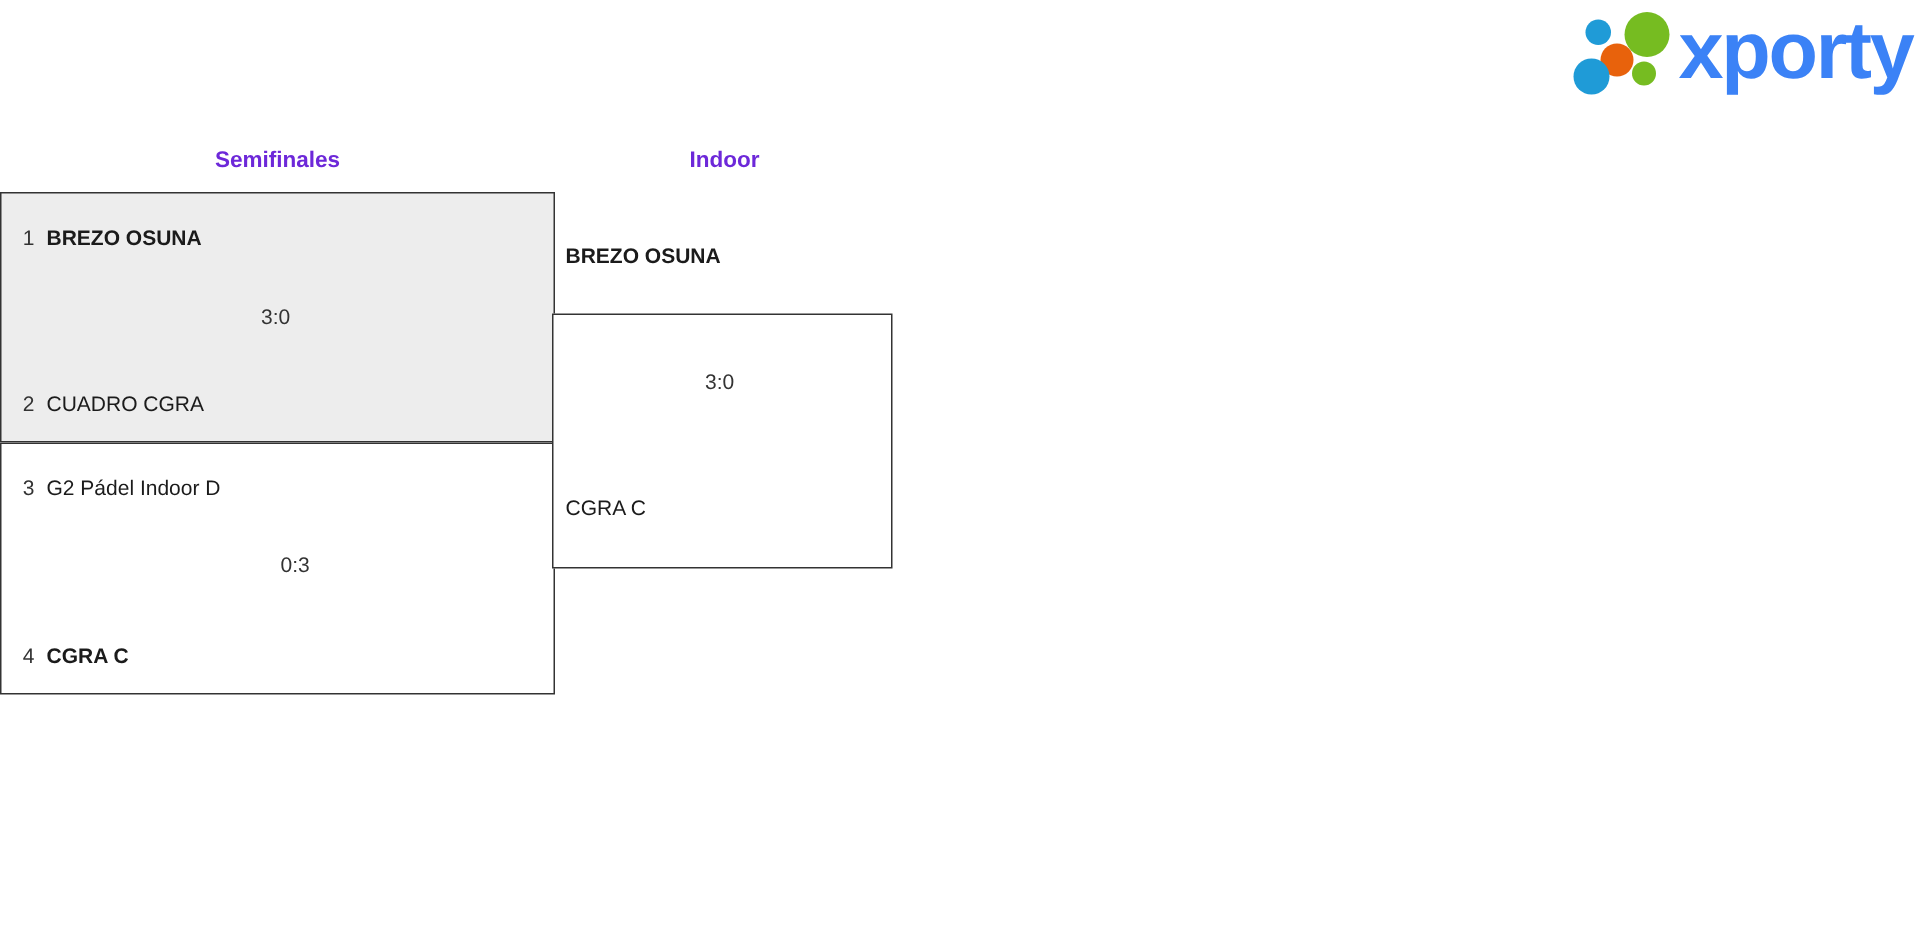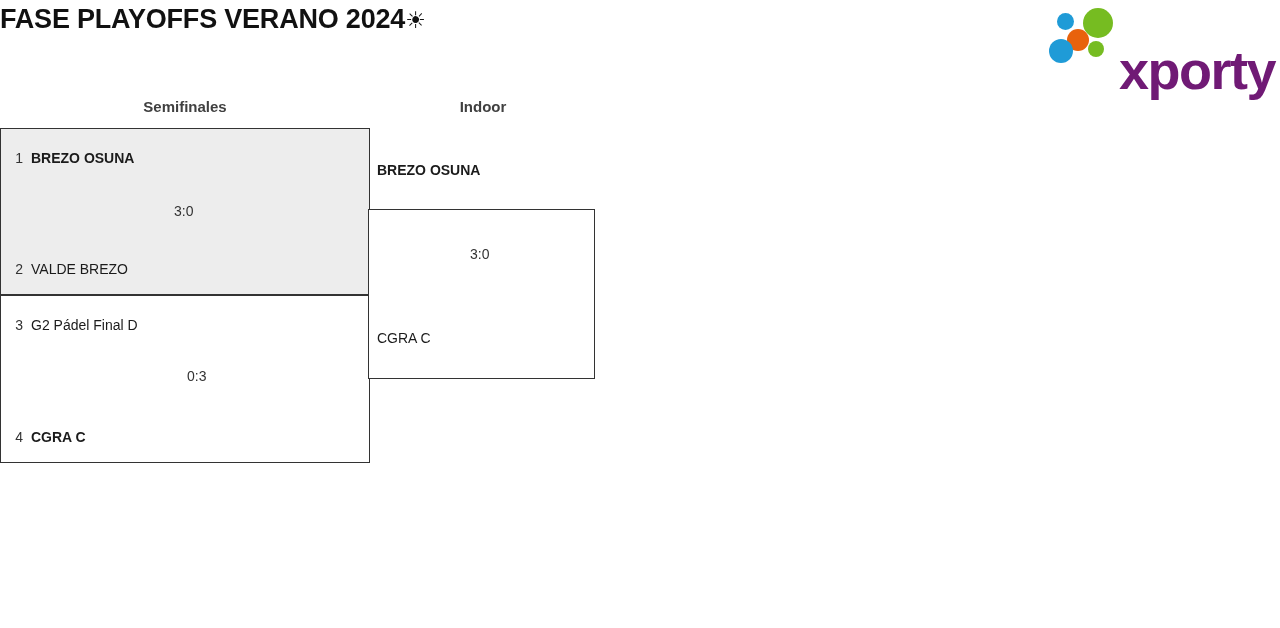--- a/index.html
+++ b/index.html
@@ -31,27 +31,27 @@
   #logo-dots{position:absolute;left:0;top:4px;width:74px;height:55px;}
   .dot{position:absolute;border-radius:50%;}
   #dot-blue-small{left:8px;top:5px;width:17px;height:17px;background:#1f9bd7;}
   #dot-orange{left:18px;top:21px;width:22px;height:22px;background:#e8620c;}
   #dot-blue-large{left:0px;top:31px;width:24px;height:24px;background:#1f9bd7;}
   #dot-green-large{left:34px;top:0px;width:30px;height:30px;background:#76bc21;}
   #dot-green-small{left:39px;top:33px;width:16px;height:16px;background:#76bc21;}
   #logo-word{
     position:absolute;left:70px;top:0px;
     font-size:54px;line-height:60px;font-weight:700;
-    color:#701a75;letter-spacing:-1.5px;margin-top:36px;
+    color:#3b82f6;letter-spacing:-1.5px;
   }
 
   
   .round-header{
     position:absolute;
-    font-size:15px;font-weight:700;color:#404040;
+    font-size:15px;font-weight:700;color:#6d28d9;
     text-align:center;
   }
   #round-header-0{left:85px;top:98px;width:200px;}
   #round-header-1{left:383px;top:98px;width:200px;}
 
   
   #bracket{position:absolute;left:0;top:0;width:1280px;height:628px;}
 
   .match{
     position:absolute;
@@ -112,21 +112,20 @@
   #final-name-top{left:377px;top:162px;font-weight:700;}
   #final-name-bottom{left:377px;top:330px;font-weight:400;}
   #final-score{position:absolute;left:470px;top:246px;font-size:14px;color:#333333;}
 </style>
 </head>
 <body>
 
 <div id="header">
 
   <div id="title-block">
-    <div class="title-line"><span>FASE PLAYOFFS VERANO 2024</span><span id="title-sun">☀</span></div>
   </div>
 
   <div id="logo">
     <div id="logo-dots">
       <span class="dot" id="dot-blue-small"></span>
       <span class="dot" id="dot-orange"></span>
       <span class="dot" id="dot-blue-large"></span>
       <span class="dot" id="dot-green-large"></span>
       <span class="dot" id="dot-green-small"></span>
     </div>
@@ -140,29 +139,29 @@
 
 <div id="bracket">
 
   <div class="match highlight" id="match-sf1">
     <div class="slot slot-top">
       <span class="seed">1</span>
       <span class="pname winner">BREZO OSUNA</span>
     </div>
     <div class="slot slot-bottom">
       <span class="seed">2</span>
-      <span class="pname">VALDE BREZO</span>
+      <span class="pname">CUADRO CGRA</span>
     </div>
   </div>
   <div class="score" id="score-sf1" style="left:174px;top:203px;">3:0</div>
 
   <div class="match" id="match-sf2">
     <div class="slot slot-top">
       <span class="seed">3</span>
-      <span class="pname">G2 Pádel Final D</span>
+      <span class="pname">G2 Pádel Indoor D</span>
     </div>
     <div class="slot slot-bottom">
       <span class="seed">4</span>
       <span class="pname winner">CGRA C</span>
     </div>
   </div>
   <div class="score" id="score-sf2" style="left:187px;top:368px;">0:3</div>
 
   <div class="match" id="match-final"></div>
   <div class="final-name" id="final-name-top">BREZO OSUNA</div>

